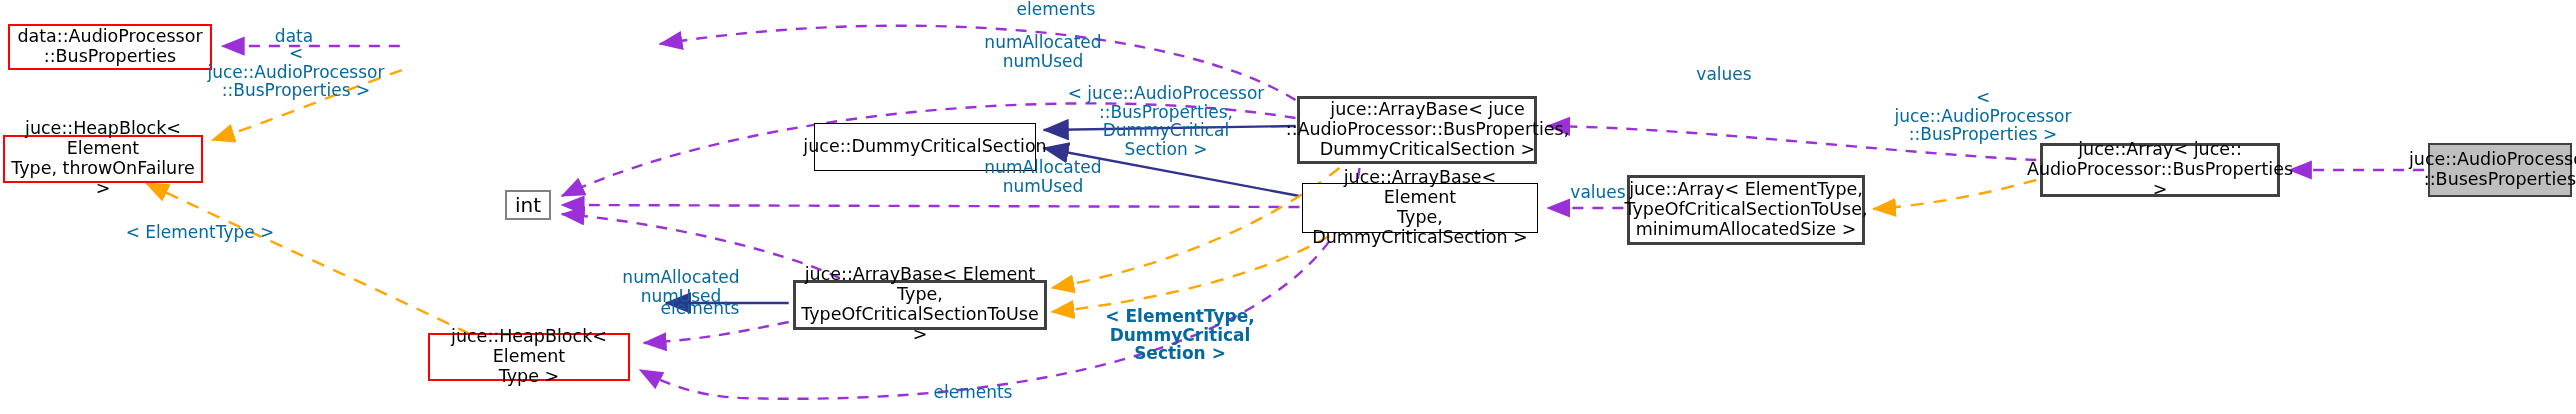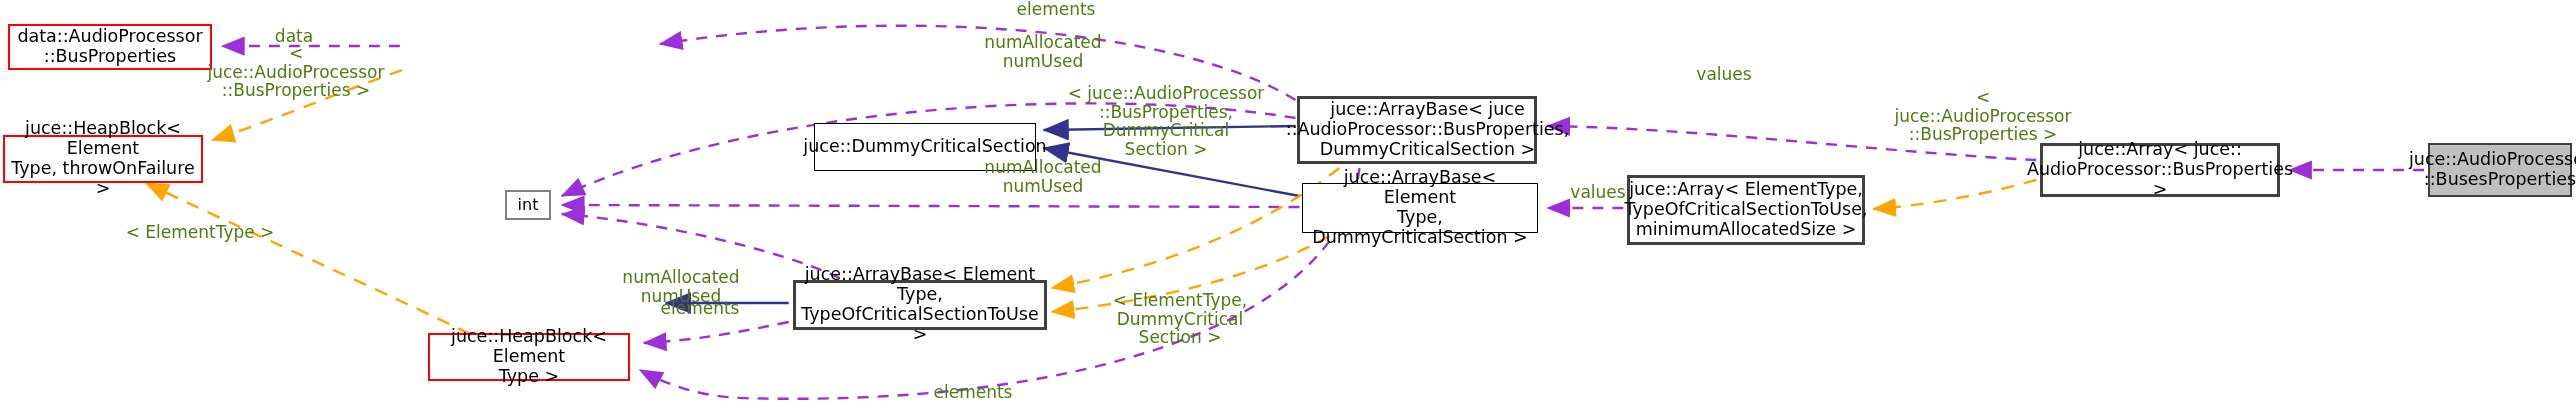--- a/index.html
+++ b/index.html
@@ -38,21 +38,21 @@
   }
   .node.thin    { border: 1.6px solid #000000; }
   .node.thick   { border: 3px solid #404040; }
   .node.red     { border: 2.2px solid #ff0000; }
   .node.gray    { border: 2.4px solid #808080; }
   .node.current { border: 2.6px solid #404040; background: #bfbfbf; }
   .edge-label {
     position: absolute;
     font-size: 17px;
     line-height: 1.1;
-    color: #4d7c0f;
+    color: #0369a1;
     text-align: center;
     white-space: pre-line;
     background: transparent;
   }
 </style>
 </head>
 <body>
 
 <div id="diagram">
 
@@ -107,21 +107,21 @@
 
       <path stroke="#9b30d9" stroke-dasharray="11,9" d="M1360,168 C1340,330 1060,408 740,398 C700,396 670,386 640,370" marker-end="url(#arrP)"></path>
     </g>
   </svg>
 
   <div class="node red" style="left:8px;   top:24px;  width:204px; height:46px;">data::AudioProcessor
 ::BusProperties</div>
   <div class="node red" style="left:3px;   top:135px; width:200px; height:48px;">juce::HeapBlock&lt; Element
 Type, throwOnFailure &gt;</div>
   <div class="node thin" style="left:814px; top:123px; width:222px; height:48px;">juce::DummyCriticalSection</div>
-  <div class="node gray" style="left:505px; top:190px; width:46px;  height:30px; font-size:16px;">int</div>
+  <div class="node gray" style="left:505px; top:190px; width:46px;  height:30px; font-size:20px;">int</div>
   <div class="node thick" style="left:1297px; top:96px; width:240px; height:68px;padding-left:27px;">juce::ArrayBase&lt; juce
 ::AudioProcessor::BusProperties,
 DummyCriticalSection &gt;</div>
   <div class="node thin" style="left:1302px; top:183px; width:236px; height:50px;">juce::ArrayBase&lt; Element
 Type, DummyCriticalSection &gt;</div>
   <div class="node thick" style="left:2040px; top:143px; width:240px; height:54px;">juce::Array&lt; juce::
 AudioProcessor::BusProperties &gt;</div>
   <div class="node thick" style="left:1627px; top:175px; width:238px; height:70px;">juce::Array&lt; ElementType,
 TypeOfCriticalSectionToUse,
 minimumAllocatedSize &gt;</div>
@@ -144,18 +144,18 @@
   <div class="edge-label" style="left:1046px; top:84px; width:240px;">&lt; juce::AudioProcessor
 ::BusProperties, DummyCritical
 Section &gt;</div>
   <div class="edge-label" style="left:975px;  top:158px; width:136px;">numAllocated
 numUsed</div>
   <div class="edge-label" style="left:1546px; top:183px; width:104px;">values</div>
   <div class="edge-label" style="left:120px;  top:223px; width:160px;">&lt; ElementType &gt;</div>
   <div class="edge-label" style="left:613px;  top:268px; width:136px;">numAllocated
 numUsed</div>
   <div class="edge-label" style="left:640px;  top:299px; width:120px;">elements</div>
-  <div class="edge-label" style="left:1065px; top:291px; width:230px;">&lt; ElementType, DummyCritical
+  <div class="edge-label" style="left:1065px; top:307px; width:230px;font-weight:bold;">&lt; ElementType, DummyCritical
 Section &gt;</div>
   <div class="edge-label" style="left:913px;  top:383px; width:120px;">elements</div>
 
 </div>
 
 
 </body></html>

